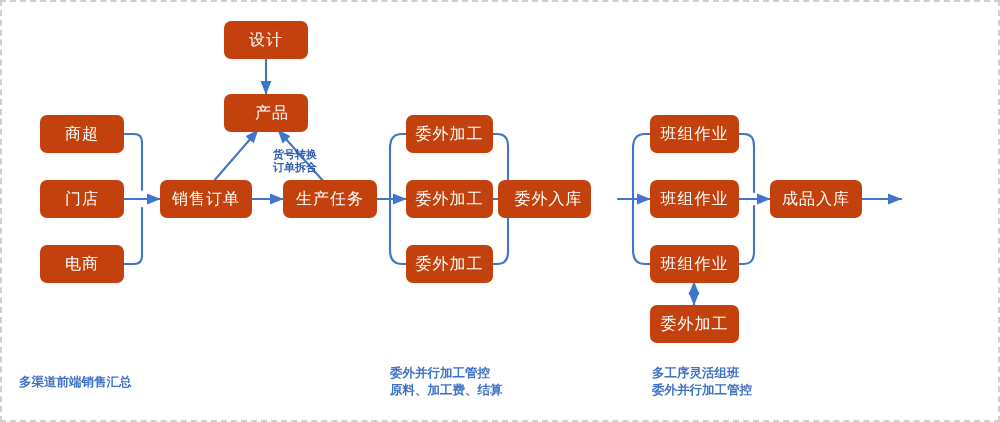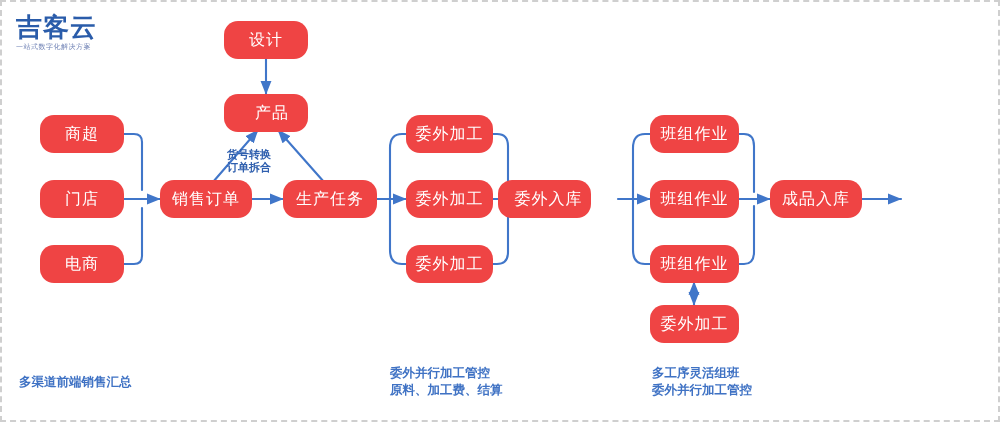--- a/index.html
+++ b/index.html
@@ -46,59 +46,55 @@
   #wires {
     position: absolute;
     left: 0;
     top: 0;
     width: 1000px;
     height: 422px;
   }
   
   .node {
     position: absolute;
-    background: #ef4444;
+    background: #c2410c;
     color: #ffffff;
-    border-radius: 14px;
+    border-radius: 7px;
     display: flex;
     align-items: center;
     justify-content: center;
     font-size: 16px;
     font-weight: 400;
     letter-spacing: 1px;
     white-space: nowrap;
     box-sizing: border-box;
   }
   .edge-label {
     position: absolute;
     color: #2f5fae;
     font-size: 11px;
     font-weight: 700;
     line-height: 13px;
-    text-align: left;
+    text-align: right;
     white-space: nowrap;
   }
   .caption {
     position: absolute;
     color: #3f72c4;
     font-size: 12.5px;
     font-weight: 700;
     line-height: 17px;
     white-space: nowrap;
   }
 </style>
 </head>
 <body>
 
 <div id="canvas">
 
-  <div id="logo">
-    <div class="logo-mark">吉客云</div>
-    <div class="logo-sub">一站式数字化解决方案</div>
-  </div>
 
   <svg id="wires" viewBox="0 0 1000 422">
     <defs>
       <marker id="ah" markerWidth="7" markerHeight="7" refX="6.2" refY="3" orient="auto" markerUnits="strokeWidth">
         <path d="M0,0.4 L6.5,3 L0,5.6 z" fill="#4076c9"></path>
       </marker>
       <marker id="ah-start" markerWidth="7" markerHeight="7" refX="0.4" refY="3" orient="auto" markerUnits="strokeWidth">
         <path d="M6.5,0.4 L0,3 L6.5,5.6 z" fill="#4076c9"></path>
       </marker>
     </defs>

